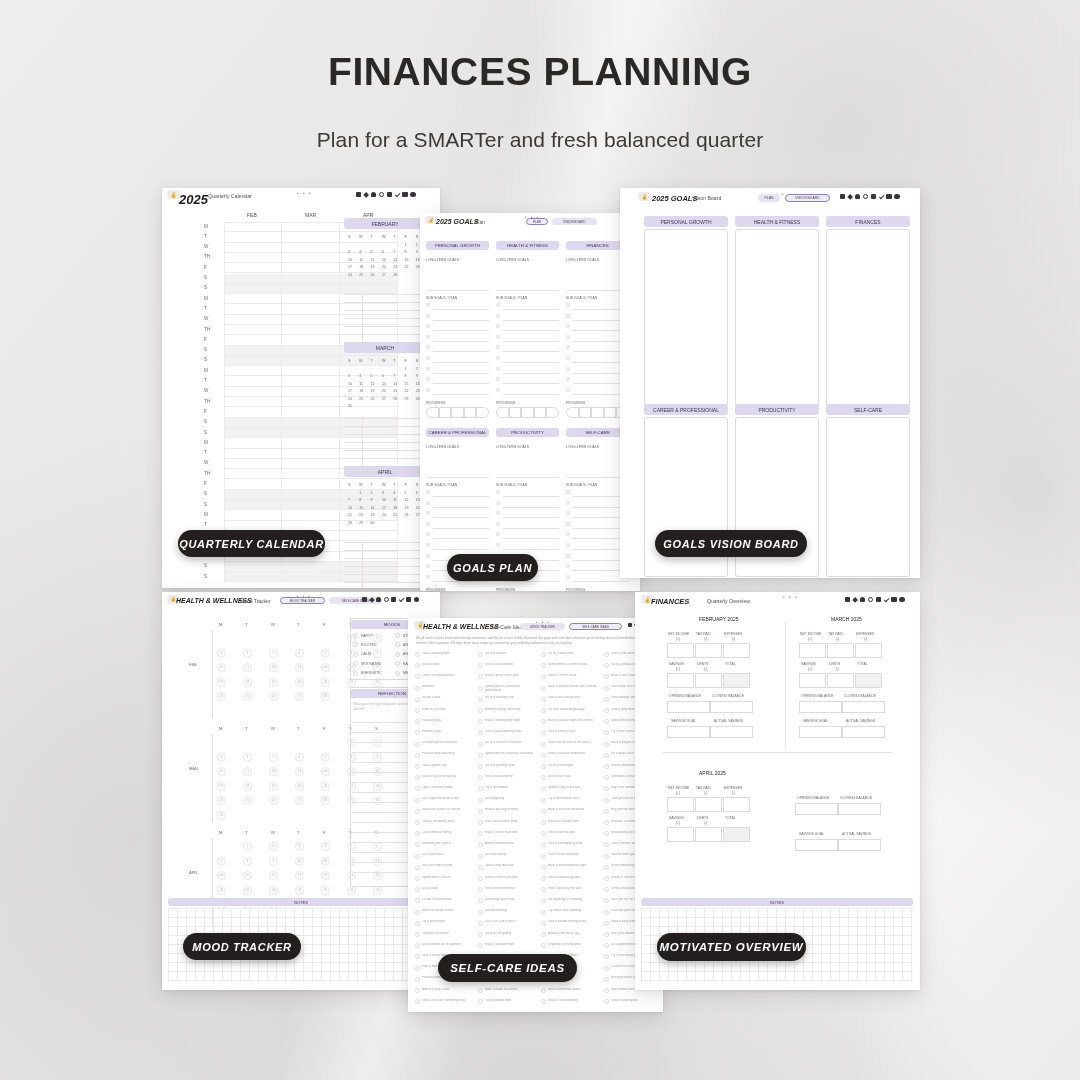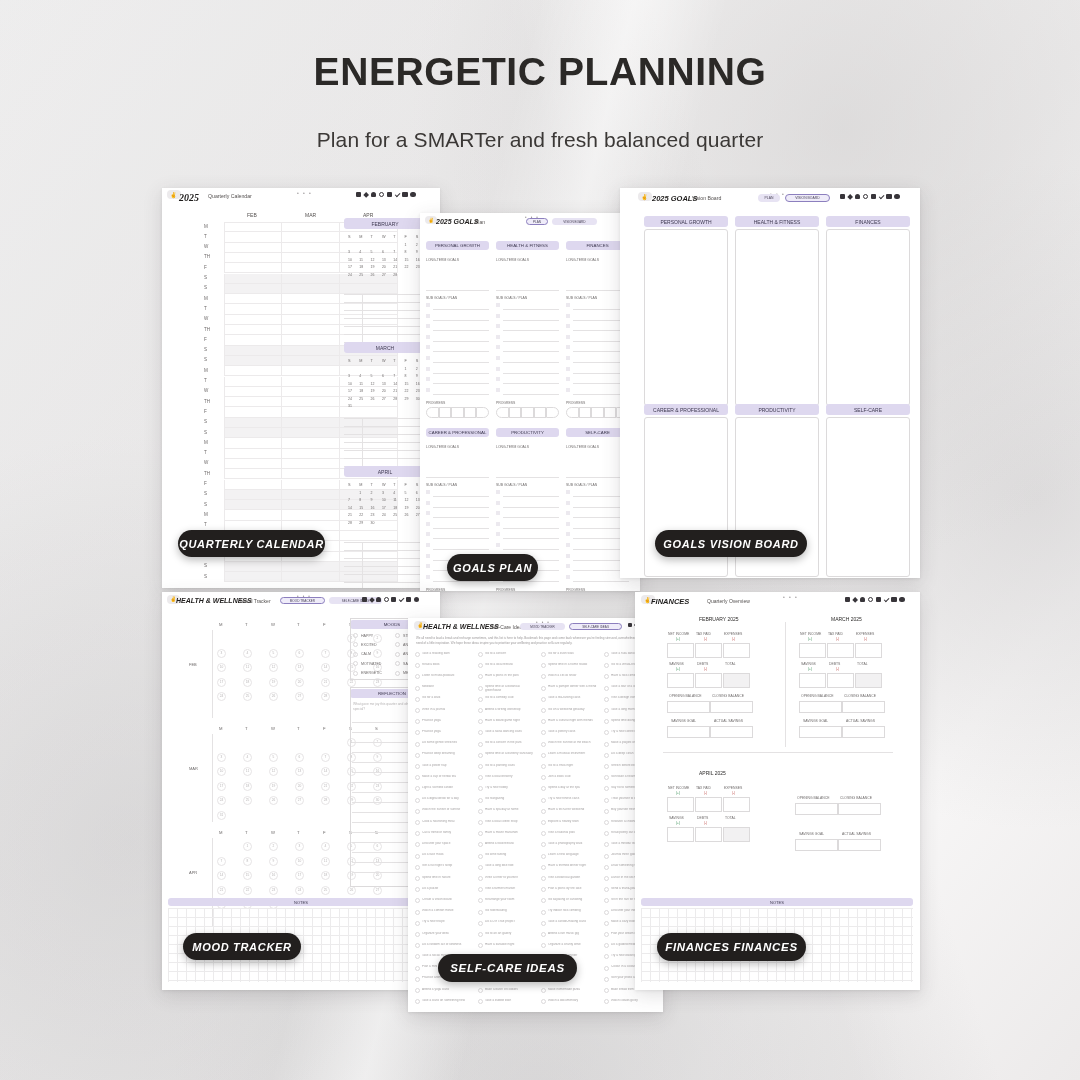--- a/index.html
+++ b/index.html
@@ -84,27 +84,27 @@
     background-image:linear-gradient(#ecebec 1px, transparent 1px),
                      linear-gradient(90deg,#ecebec 1px, transparent 1px);
   }
 </style>
 </head>
 <body>
 
 <div id="bg"></div>
 <div id="root">
 
-  <div class="page-title">ENERGETIC PLANNING</div>
+  <div class="page-title">FINANCES PLANNING</div>
   <div class="page-sub">Plan for a SMARTer and fresh balanced quarter</div>
 
   <div id="cards">
       <div class="card" style="left: 162px; top: 188px; width: 278px; height: 400px;">
         <div class="logo" style="left: 5px; top: 2px; width: 13.5px; height: 9px; font-size: 5.58px;">✌</div>
-        <div class="brand" style="left: 17px; top: 4px; font-size: 10px; font-family: Liberation Serif, serif;">2025</div>
+        <div class="brand" style="left: 17px; top: 4px; font-size: 13px;">2025</div>
         <div class="sub-title" style="left: 46px; top: 5px; font-size: 5.2px;">Quarterly Calendar</div>
         <div class="dots" style="left: 135px; top: 2px; font-size: 5px;">• • •</div>
         <div class="icons" style="left: 194px; top: 4px;">
           <i style="width: 5.4px; height: 5.4px; border-radius: 1px;"></i>
           <i style="width: 4.32px; height: 4.32px; transform: rotate(45deg);"></i>
           <i style="width: 5.4px; height: 5.4px; border-radius: 50% 50% 20% 20%;"></i>
           <i style="width: 5.4px; height: 5.4px; border-radius: 50%; background: transparent; border: 1.2px solid rgb(56, 53, 58);"></i>
           <i style="width: 5.4px; height: 5.4px; border-radius: 1px;"></i>
           <i style="width: 4.86px; height: 2.7px; background: transparent; border-left: 1.3px solid rgb(56, 53, 58); border-bottom: 1.3px solid rgb(56, 53, 58); transform: rotate(-45deg);"></i>
           <i style="width: 5.4px; height: 5.4px; border-radius: 1px;"></i>
@@ -1323,15 +1323,15 @@
         <div class="box" style="left: 160px; top: 211px; width: 43px; height: 12px;"></div>
         <div class="lbl" style="left: 205px; top: 204px; font-size: 3.4px;">CLOSING BALANCE</div>
         <div class="box" style="left: 203px; top: 211px; width: 43px; height: 12px;"></div>
         <div class="lbl" style="left: 164px; top: 240px; font-size: 3.4px;">SAVINGS GOAL</div>
         <div class="box" style="left: 160px; top: 247px; width: 43px; height: 12px;"></div>
         <div class="lbl" style="left: 207px; top: 240px; font-size: 3.4px;">ACTUAL SAVINGS</div>
         <div class="box" style="left: 203px; top: 247px; width: 43px; height: 12px;"></div>
         <div class="bar" style="left: 6px; top: 306px; width: 272px; height: 8px; font-size: 4px;">NOTES</div>
         <div class="notesgrid" style="left: 6px; top: 316px; width: 272px; height: 74px; background-size: 9px 9px;"></div>
       </div>
-      <div class="badge" style="left: 657px; top: 933px; width: 149px; height: 28px; font-size: 11.5px;">FINANCES FINANCES</div>
+      <div class="badge" style="left: 657px; top: 933px; width: 149px; height: 28px; font-size: 11.5px;">MOTIVATED OVERVIEW</div>
     </div>
 </div>
 
 </body></html>

